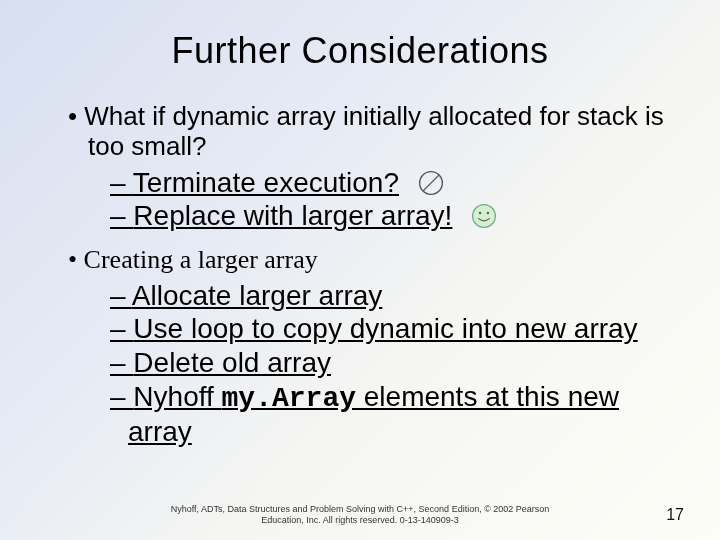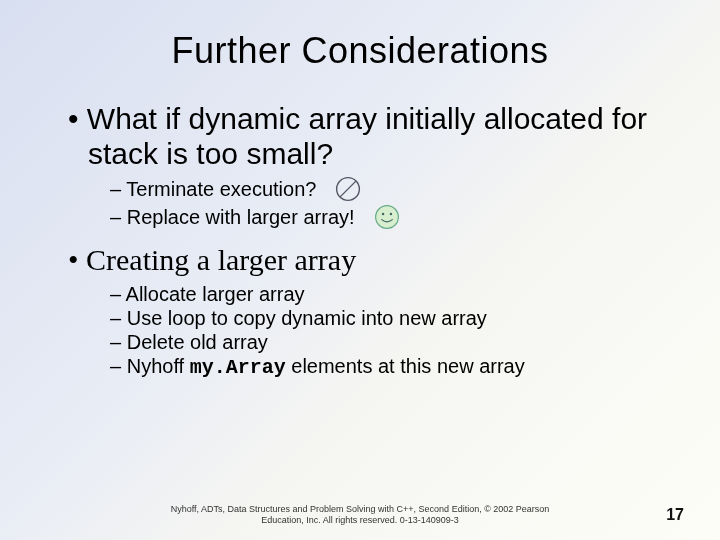--- a/index.html
+++ b/index.html
@@ -13,36 +13,37 @@
   .slide { width: 720px; height: 418px; padding: 20px 40px 0 40px; }
   .title {
     font-size: 36px;
     font-weight: 400;
     text-align: center;
     margin-top: 10px;
     margin-bottom: 30px;
     letter-spacing: 0.5px;
   }
   .bullet-l1 {
-    font-size: 30px;
+    font-size: 26px;
     margin-left: 28px;
     text-indent: -20px;
     padding-left: 20px;
     line-height: 1.15;
     margin-bottom: 4px;
   }
   .bullet-l1::before {
     content: "• ";
   }
   .bullet-l2 {
-    font-size: 20px;
+    font-size: 28px;
     margin-left: 70px;
     text-indent: -18px;
     padding-left: 18px;
     line-height: 1.2;
+    text-decoration: underline;
   }
   .bullet-l2::before {
     content: "– ";
   }
   .row { display: flex; align-items: center; gap: 18px; }
   .mono {
     font-family: "Courier New", Courier, monospace;
     font-weight: bold;
   }
   .icon-no, .icon-smile {
@@ -57,21 +58,20 @@
     color: #333;
     line-height: 1.25;
     padding: 0 110px;
   }
   .pagenum {
     position: absolute;
     bottom: 16px;
     right: 36px;
     font-size: 16px;
     color: #111;
-    font-weight: bold;
   }
   .sp-top { margin-top: 12px; font-family: Liberation Serif, serif; }
 </style>
 </head>
 <body>
 
 <div class="slide">
 
   <h1 class="title">Further Considerations</h1>
 

